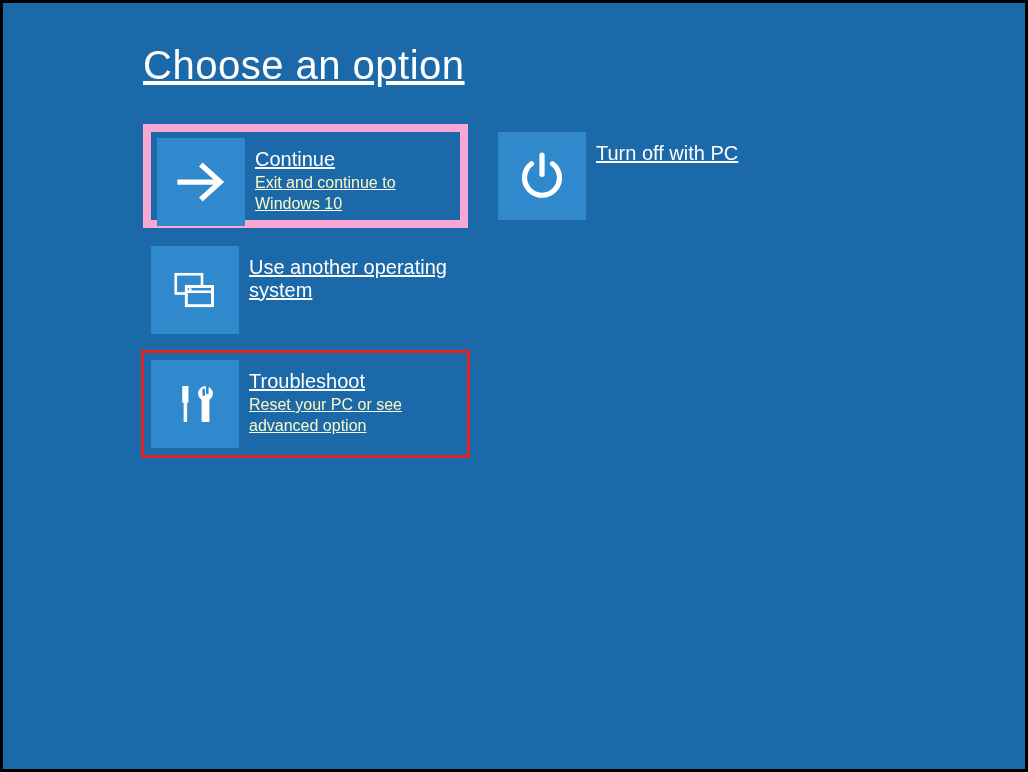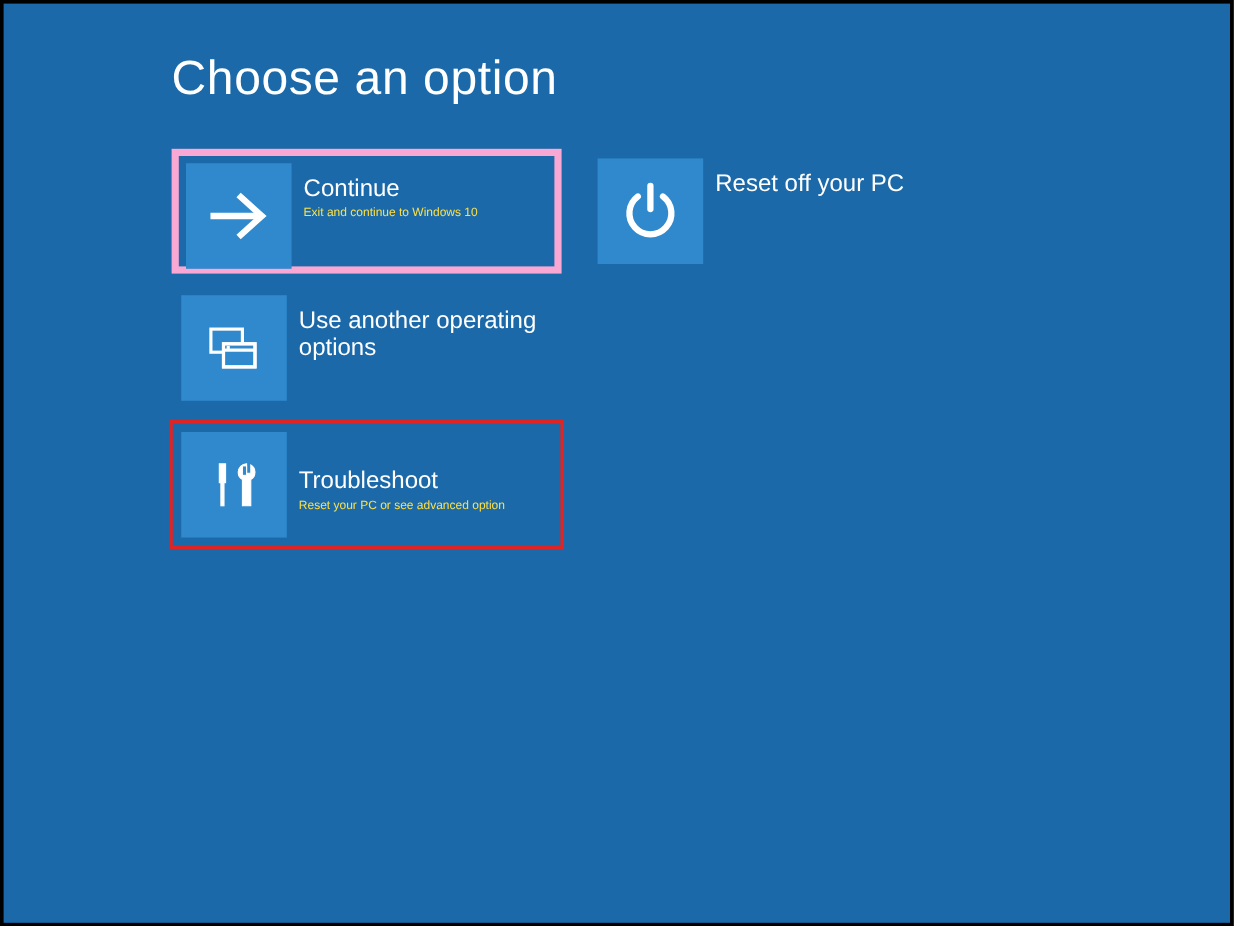--- a/index.html
+++ b/index.html
@@ -6,20 +6,21 @@
   html, body { width: 1028px; height: 772px; }
   body {
     background: #000;
     font-family: "Segoe UI Light", "Segoe UI", -apple-system, sans-serif;
     color: #fff;
   }
   .frame {
     position: absolute;
     top: 3px; left: 3px; right: 3px; bottom: 3px;
     background: #1b69a8;
+    text-decoration: underline;
   }
   .content {
     padding: 40px 0 0 140px;
   }
   .title {
     font-size: 40px;
     font-weight: 300;
     letter-spacing: 0.5px;
     margin-bottom: 36px;
   }
@@ -37,26 +38,25 @@
     width: 325px;
     height: 104px;
     display: flex;
     align-items: flex-start;
     padding: 6px;
     border: 2px solid transparent;
     cursor: pointer;
     position: relative;
   }
   .tile.selected {
-    border: 6px solid #f9a8d4;
+    border: 8px solid #f9a8d4;
   }
   .tile.highlighted {
     outline: 3px solid #e02424;
     outline-offset: -1px;
-    align-items: center;
   }
   .icon-box {
     width: 88px;
     height: 88px;
     background: #2f89cc;
     display: flex;
     align-items: center;
     justify-content: center;
     flex-shrink: 0;
   }
@@ -65,23 +65,23 @@
     padding: 10px 6px 0 10px;
     flex: 1;
   }
   .tile-title {
     font-size: 20px;
     font-weight: 300;
     line-height: 1.15;
     margin-bottom: 2px;
   }
   .tile-sub {
-    font-size: 10px;
+    font-size: 16px;
     font-weight: 400;
-    color: #fde047;
+    color: #fef9c3;
     line-height: 1.3;
     max-width: 210px;
   }
 </style>
 </head>
 <body>
 
 <div class="frame">
   <div class="content">
     <h1 class="title">Choose an option</h1>
@@ -108,42 +108,42 @@
         <div class="tile">
           <div class="icon-box">
             <svg viewBox="0 0 64 64">
               <g stroke="#fff" stroke-width="6" fill="none" stroke-linecap="round">
                 <path d="M20 18 A20 20 0 1 0 44 18"></path>
                 <line x1="32" y1="8" x2="32" y2="30"></line>
               </g>
             </svg>
           </div>
           <div class="tile-text">
-            <div class="tile-title">Reset off your PC</div>
+            <div class="tile-title">Turn off with PC</div>
             <div class="tile-sub"></div>
           </div>
         </div>
       </div>
 
       <div class="row">
 
         <div class="tile">
           <div class="icon-box">
             <svg viewBox="0 0 64 64">
               <g stroke="#fff" stroke-width="3" fill="none">
                 <rect x="10" y="14" width="30" height="22"></rect>
                 <rect x="22" y="28" width="30" height="22" fill="#2f89cc"></rect>
                 <rect x="22" y="28" width="30" height="22"></rect>
                 <line x1="22" y1="34" x2="52" y2="34"></line>
                 <rect x="25" y="30" width="3" height="3" fill="#fff" stroke="none"></rect>
               </g>
             </svg>
           </div>
           <div class="tile-text">
-            <div class="tile-title">Use another operating options</div>
+            <div class="tile-title">Use another operating system</div>
           </div>
         </div>
       </div>
 
       <div class="row">
 
         <div class="tile highlighted">
           <div class="icon-box">
             <svg viewBox="0 0 64 64">
               <g fill="#fff">

